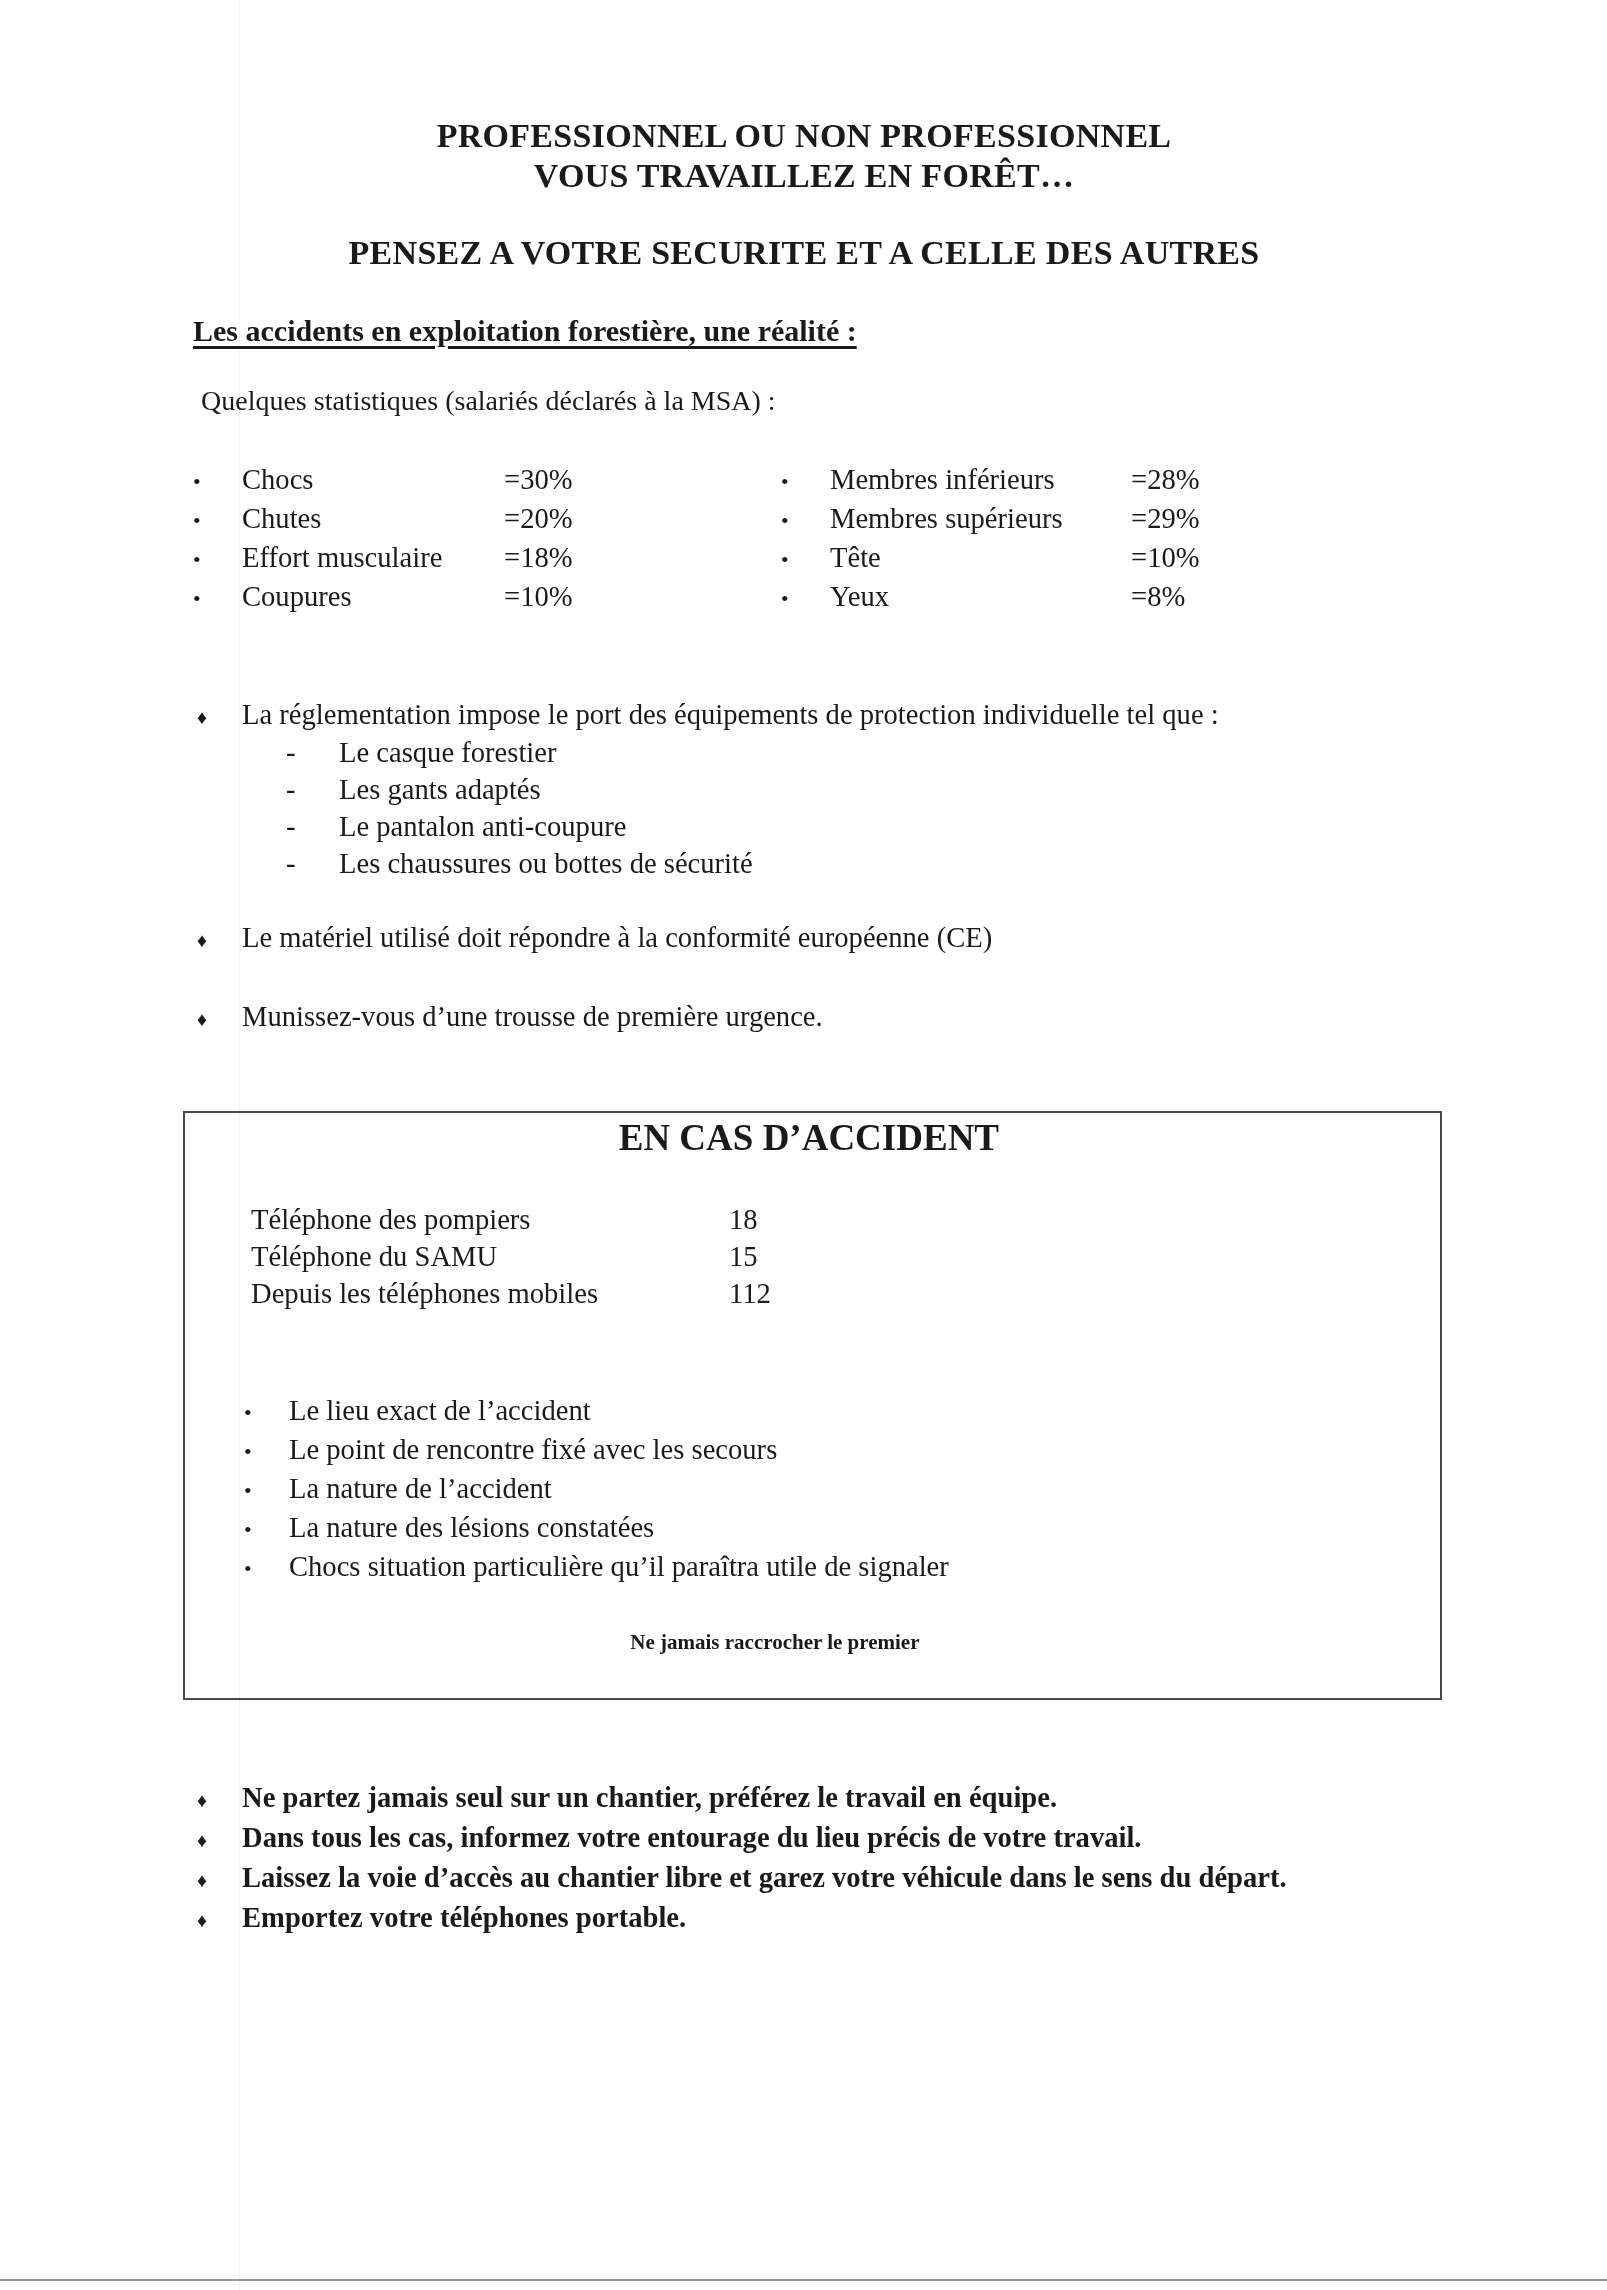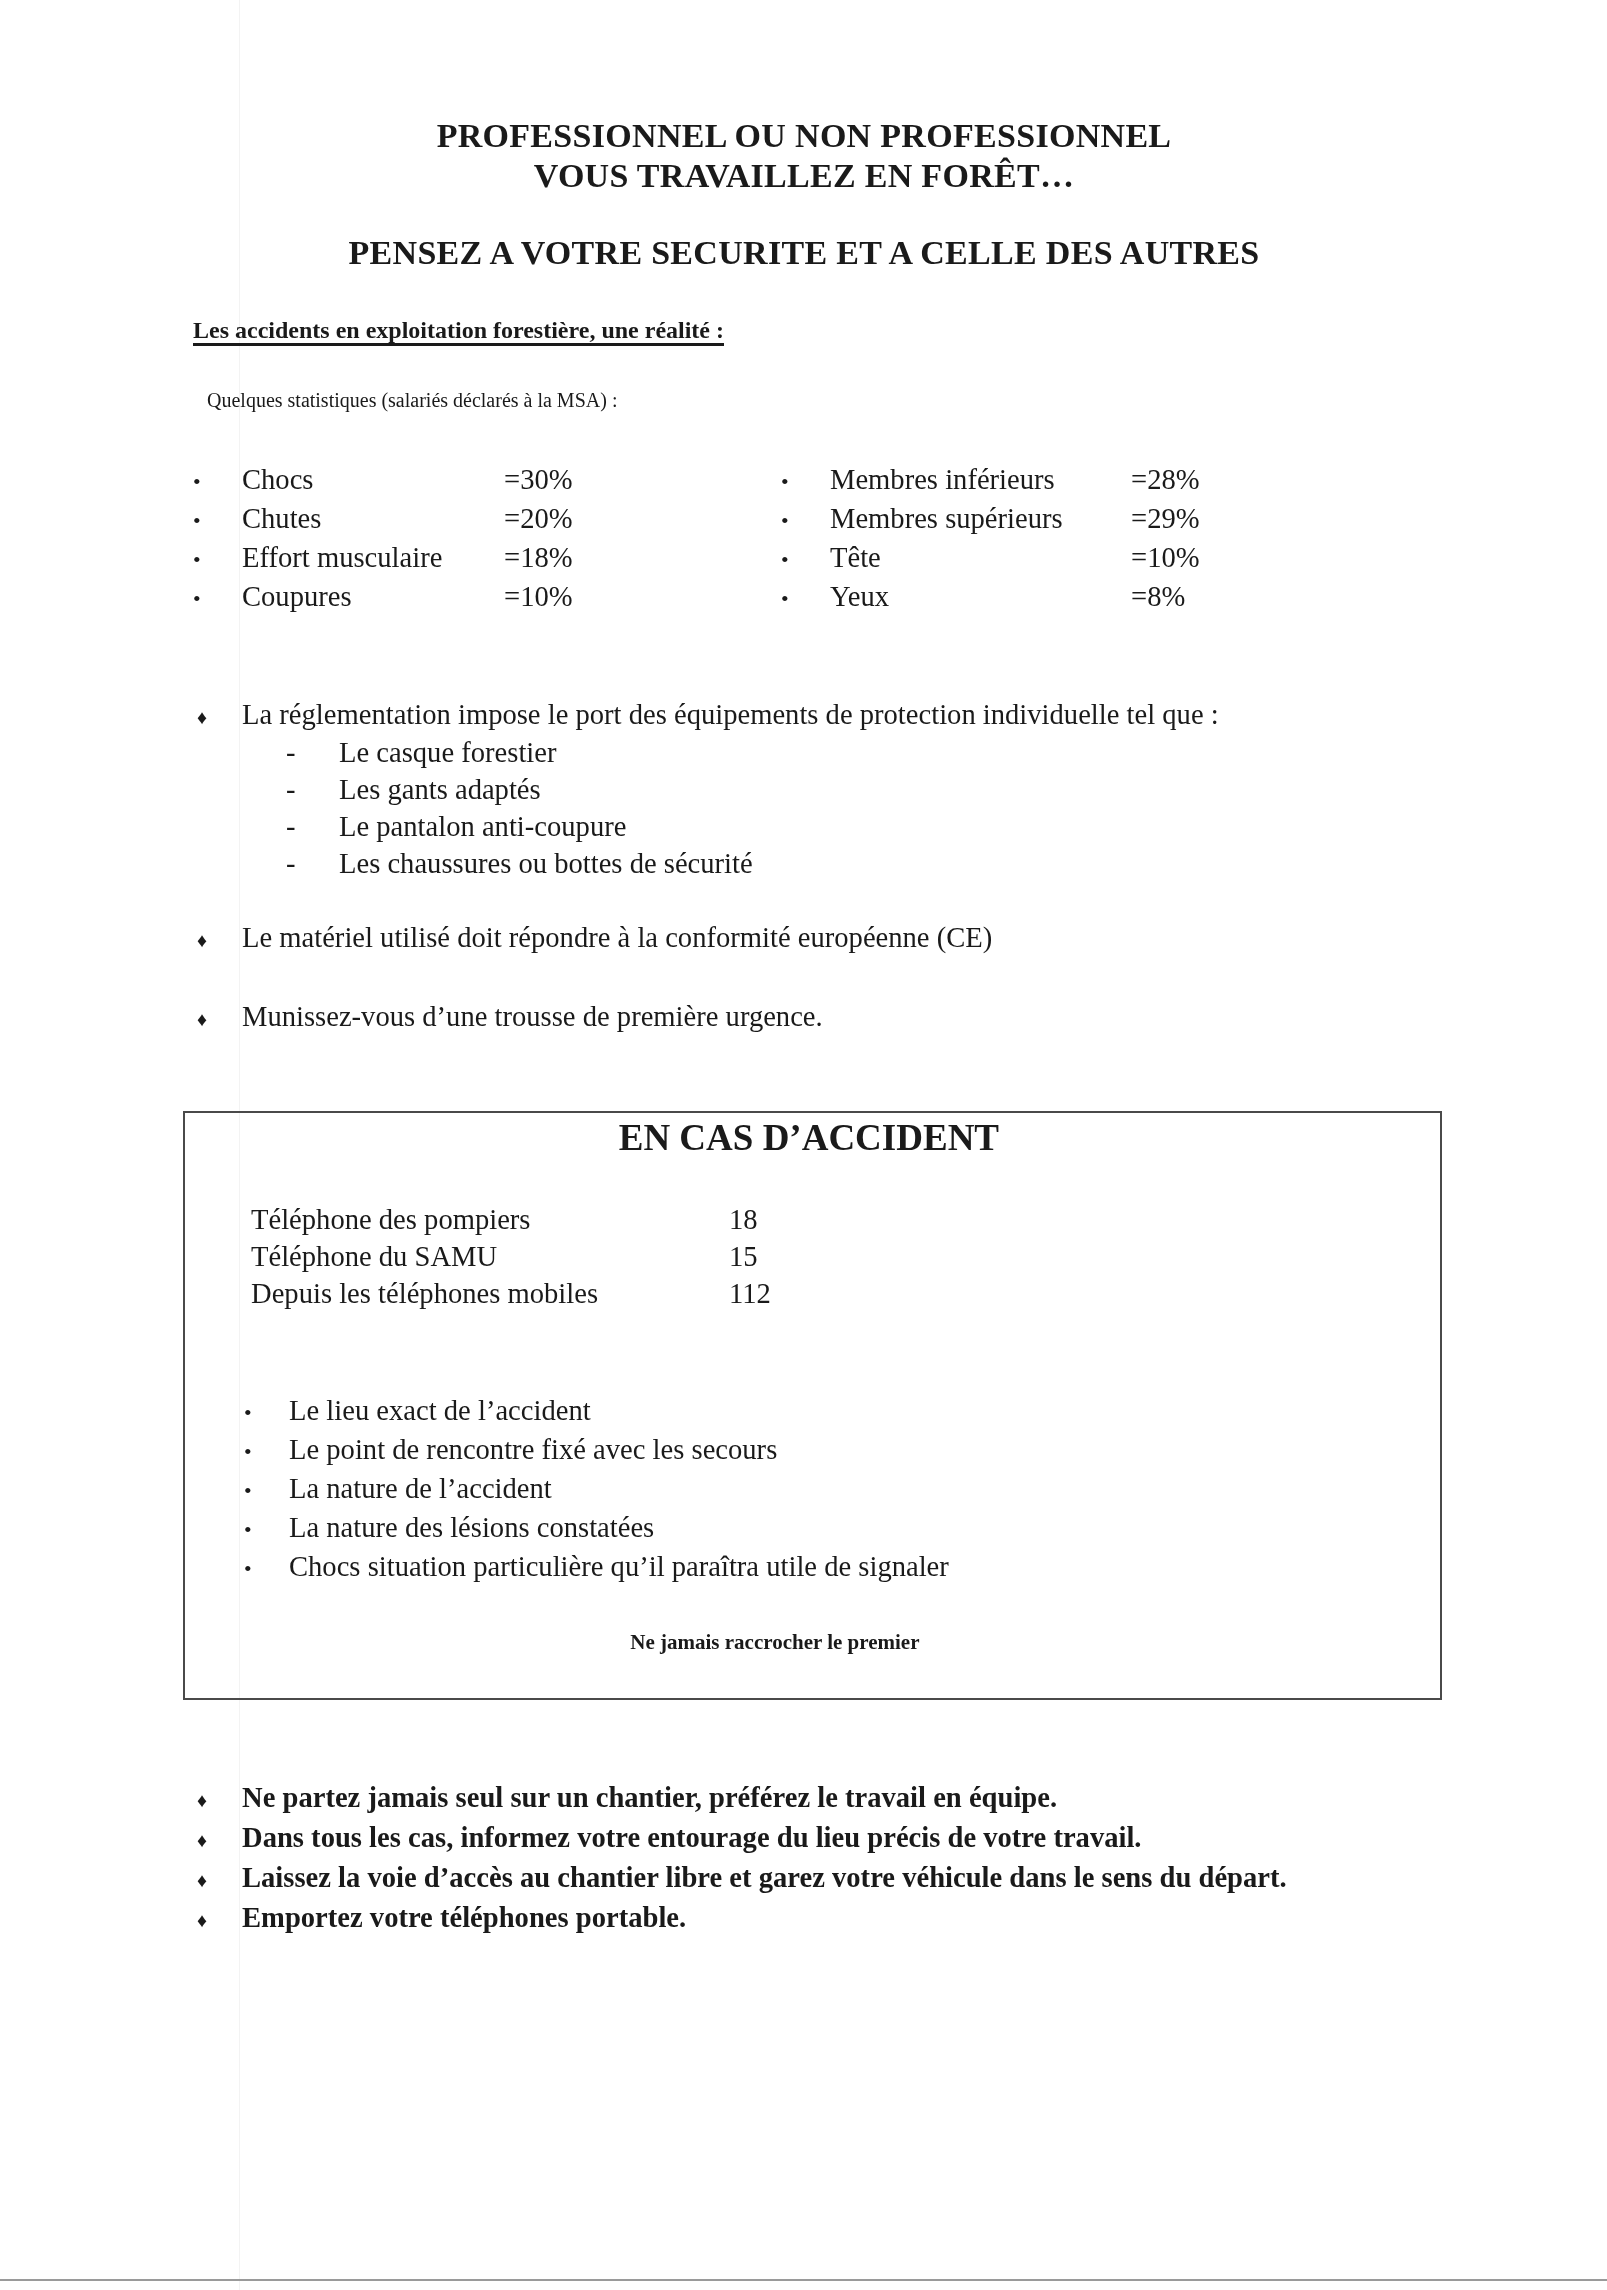--- a/index.html
+++ b/index.html
@@ -37,30 +37,30 @@
       letter-spacing: 0.3px;
     }
     .title-1 { top: 115px; }
     .title-2 { top: 155px; }
     .title-3 { top: 232px; }
 
     .section-heading {
       position: absolute;
       left: 193px; top: 313px;
       font-weight: bold;
-      font-size: 24px;
+      font-size: 30px;
       line-height: 35px;
       text-decoration: underline;
       text-decoration-thickness: 3px;
       text-underline-offset: 4.9px;
     }
     .intro {
       position: absolute;
-      left: 207px; top: 383px;
-      font-size: 20px;
+      left: 201px; top: 383px;
+      font-size: 28px;
       line-height: 35px;
     }
 
     .stats {
       position: absolute;
       top: 460px;
       font-size: 28.6px;
       line-height: 39px;
     }
     .stats-left { left: 193px; }

